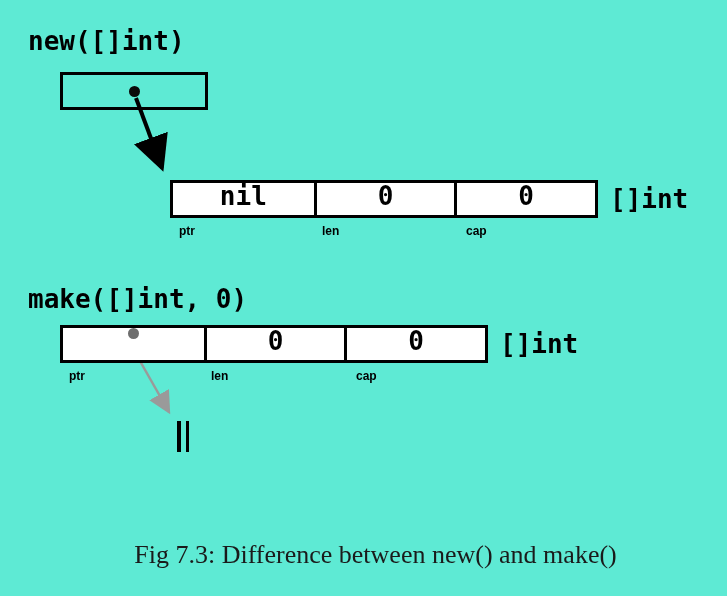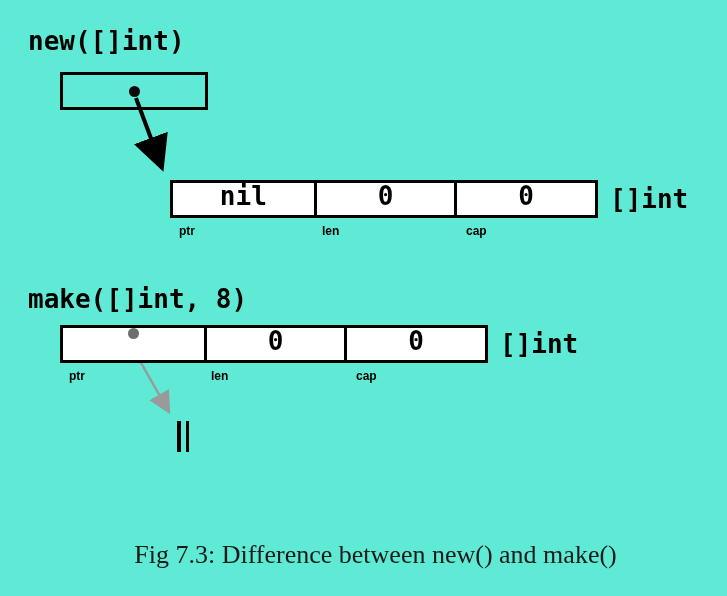--- a/index.html
+++ b/index.html
@@ -107,21 +107,21 @@
       <span class="code-lg">0</span>
     </div>
   </div>
 
   <div class="abs code-lg" style="left:610px;top:186px;">[]int</div>
 
   <div class="abs field-label" style="left:179px;top:225px;">ptr</div>
   <div class="abs field-label" style="left:322px;top:225px;">len</div>
   <div class="abs field-label" style="left:466px;top:225px;">cap</div>
 
-  <div class="abs code-lg" style="left:28px;top:286px;">make([]int, 8)</div>
+  <div class="abs code-lg" style="left:28px;top:286px;">make([]int, 0)</div>
 
   <div class="struct" style="left:60px;top:325px;width:428px;">
     <div class="cell cell-w">
       <div class="dot" style="background:#6e6e6e;"></div>
     </div>
     <div class="cell cell-w">
       <span class="code-lg">0</span>
     </div>
     <div class="cell cell-w">
       <span class="code-lg">0</span>

